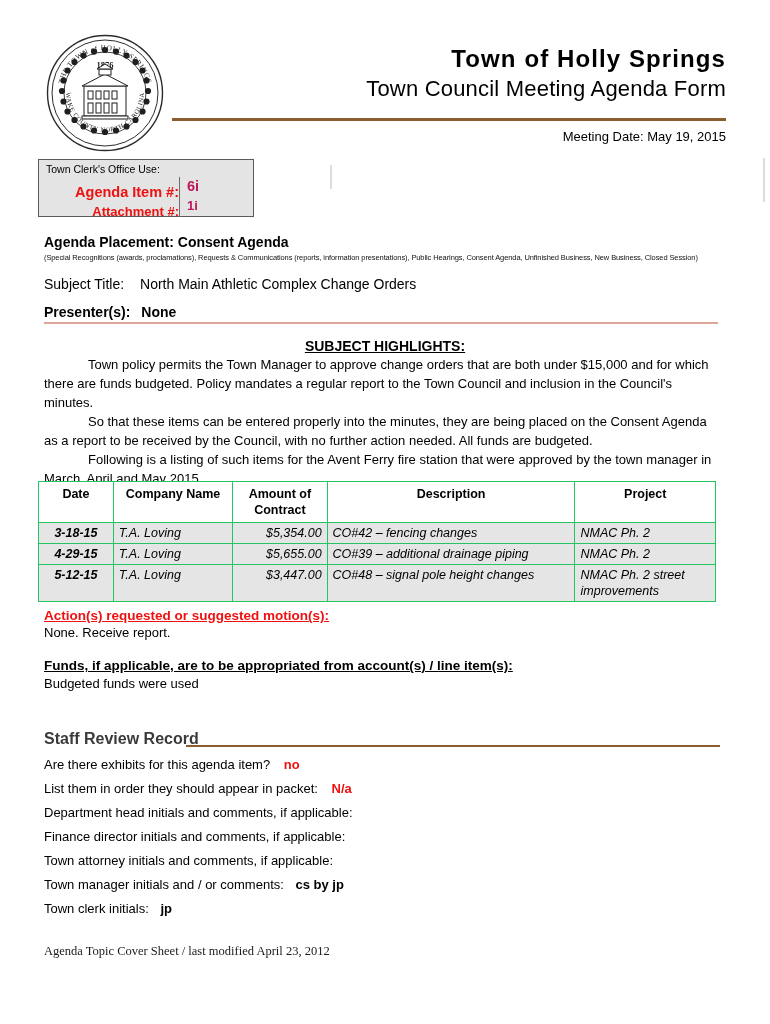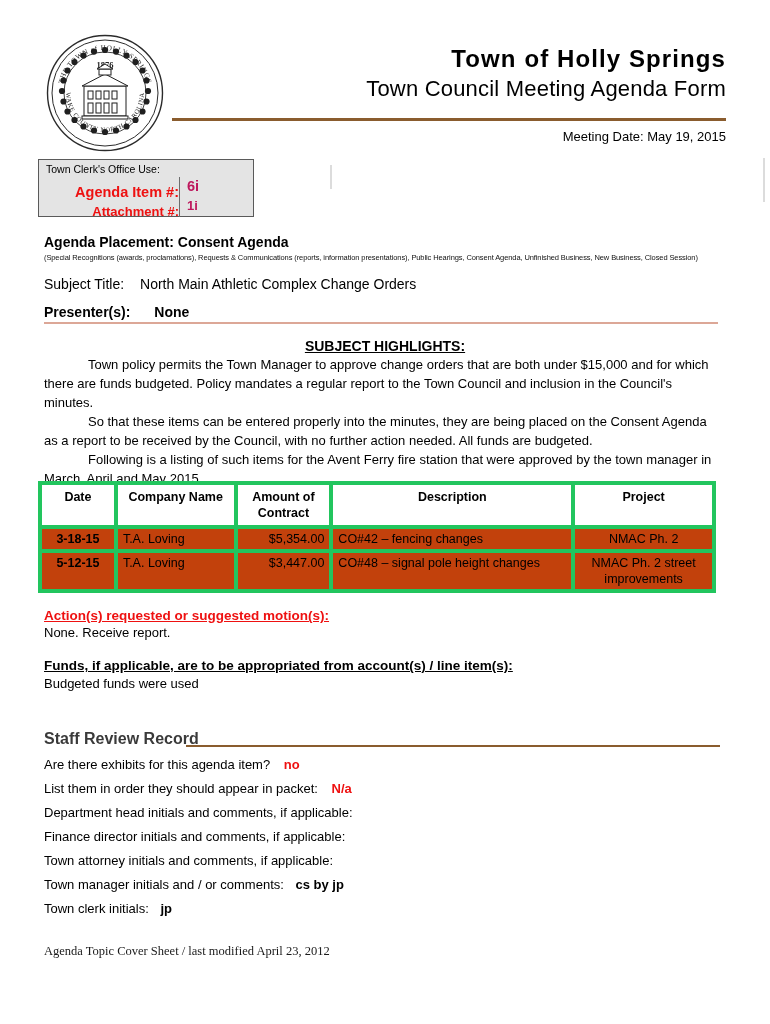--- a/index.html
+++ b/index.html
@@ -165,21 +165,21 @@
     font-weight: normal;
     white-space: nowrap;
   }
   .subject-line .val { margin-left: 12px; }
   .presenter-line {
     margin-top: 12px;
     font-size: 14px;
     font-weight: bold;
     white-space: nowrap;
   }
-  .presenter-line .val { margin-left: 20px; }
+  .presenter-line .val { margin-left: 7px; }
 
   
   .pink-rule {
     position: absolute;
     left: 44px;
     top: 322px;
     width: 674px;
     height: 2px;
     background: #dca797;
   }
@@ -213,44 +213,45 @@
   .data-table {
     position: absolute;
     left: 38px;
     top: 481px;
     width: 678px;
     border-collapse: collapse;
     font-size: 12.5px;
   }
   .data-table th,
   .data-table td {
-    border: 4px solid #22c55e;
+    border: 1px solid #22c55e;
     padding: 2px 5px;
     vertical-align: top;
     line-height: 16px;
   }
   .data-table thead th {
     background: #ffffff;
     font-weight: bold;
     text-align: center;
     height: 34px;
     vertical-align: top;
     padding-top: 4px;
   }
   .data-table tbody td {
-    background: #c2410c;
+    background: #e5e5e5;
+    font-style: italic;
   }
   .data-table tbody td.date-cell {
     font-weight: bold;
   }
   .col-date     { width: 70px;  text-align: center; }
   .col-company  { width: 117px; }
   .col-amount   { width: 88px; text-align: right; }
   .col-desc     { width: 265px; }
-  .col-project  { width: 138px; text-align: center; }
+  .col-project  { width: 138px; }
   .data-table tbody tr.tall td { height: 32px; }
 
   
   .action-head {
     position: absolute;
     left: 44px;
     top: 608px;
     font-size: 13.5px;
     font-weight: bold;
     color: #ee1111;
@@ -467,20 +468,27 @@
       </tr>
     </thead>
     <tbody>
       <tr>
         <td class="col-date date-cell">3-18-15</td>
         <td class="col-company">T.A. Loving</td>
         <td class="col-amount">$5,354.00</td>
         <td class="col-desc">CO#42 – fencing changes</td>
         <td class="col-project">NMAC Ph. 2</td>
       </tr>
+      <tr>
+        <td class="col-date date-cell">4-29-15</td>
+        <td class="col-company">T.A. Loving</td>
+        <td class="col-amount">$5,655.00</td>
+        <td class="col-desc">CO#39 – additional drainage piping</td>
+        <td class="col-project">NMAC Ph. 2</td>
+      </tr>
       <tr class="tall">
         <td class="col-date date-cell">5-12-15</td>
         <td class="col-company">T.A. Loving</td>
         <td class="col-amount">$3,447.00</td>
         <td class="col-desc">CO#48 – signal pole height changes</td>
         <td class="col-project">NMAC Ph. 2 street improvements</td>
       </tr>
     </tbody>
   </table>
 

